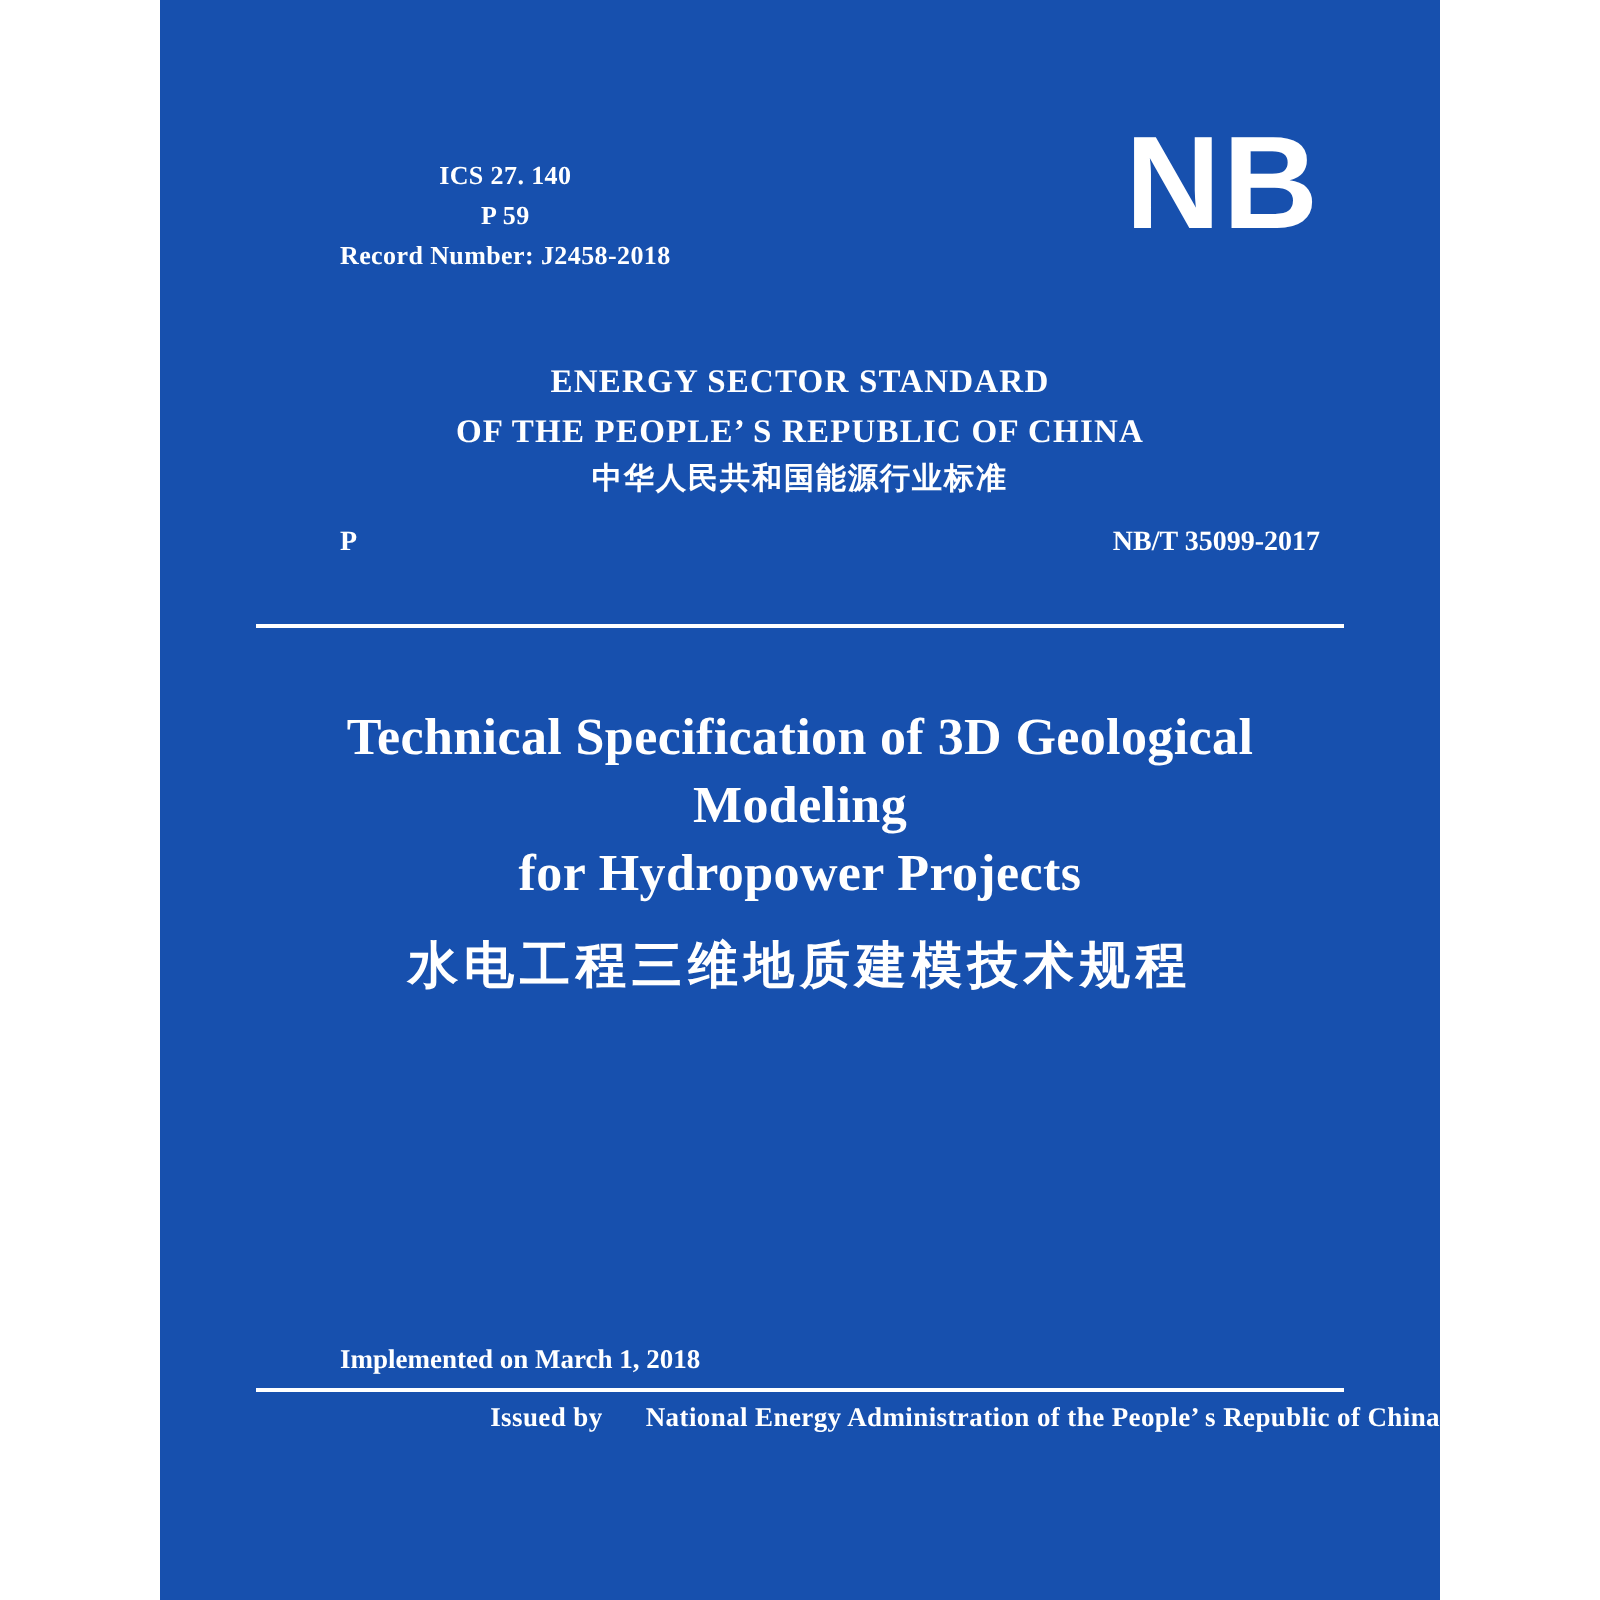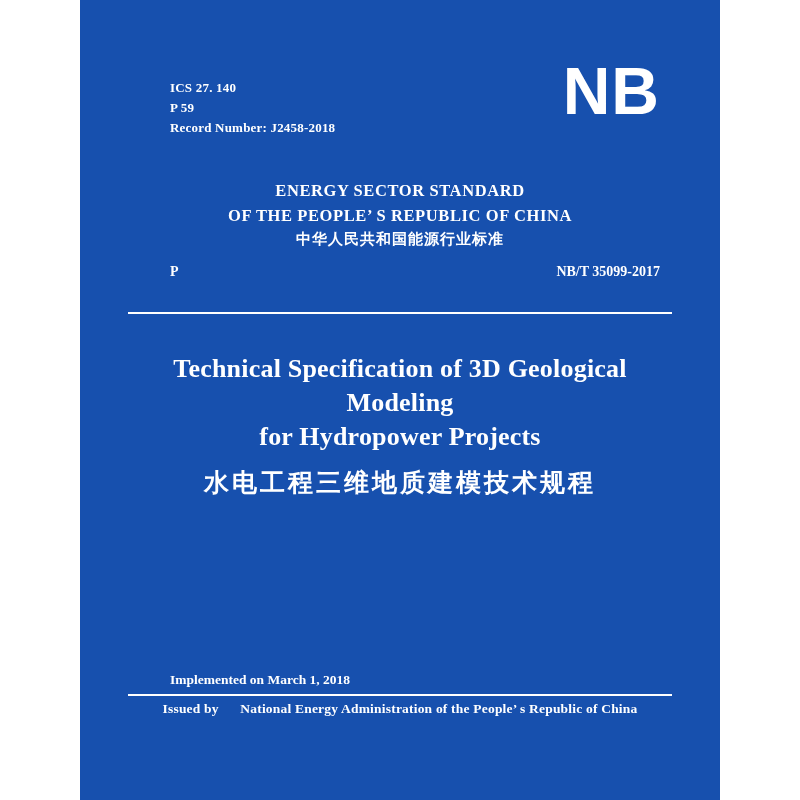--- a/index.html
+++ b/index.html
@@ -32,21 +32,21 @@
   
   .ics-block {
     position: absolute;
     left: 90px;
     top: 78px;
     font-weight: bold;
     font-size: 13px;
     line-height: 20px;
     letter-spacing: 0.2px;
   }
-  .ics-block div { white-space: nowrap; }
+  .ics-block div { white-space: nowrap; text-align: center; }
 
   .nb-logo {
     position: absolute;
     right: 60px;
     top: 58px;
     font-family: "Liberation Sans", sans-serif;
     font-weight: bold;
     font-size: 66px;
     line-height: 66px;
     letter-spacing: 1px;
@@ -129,21 +129,21 @@
     display: flex;
     justify-content: space-between;
     font-weight: bold;
     font-size: 13.5px;
   }
   .issuer-row {
     position: absolute;
     left: 0;
     right: 0;
     top: 701px;
-    text-align: center;
+    text-align: right;
     font-weight: bold;
     font-size: 13.5px;
     letter-spacing: 0.2px;
   }
   .issuer-row .label { margin-right: 18px; }
 </style>
 </head>
 <body>
 
 <div class="page">

